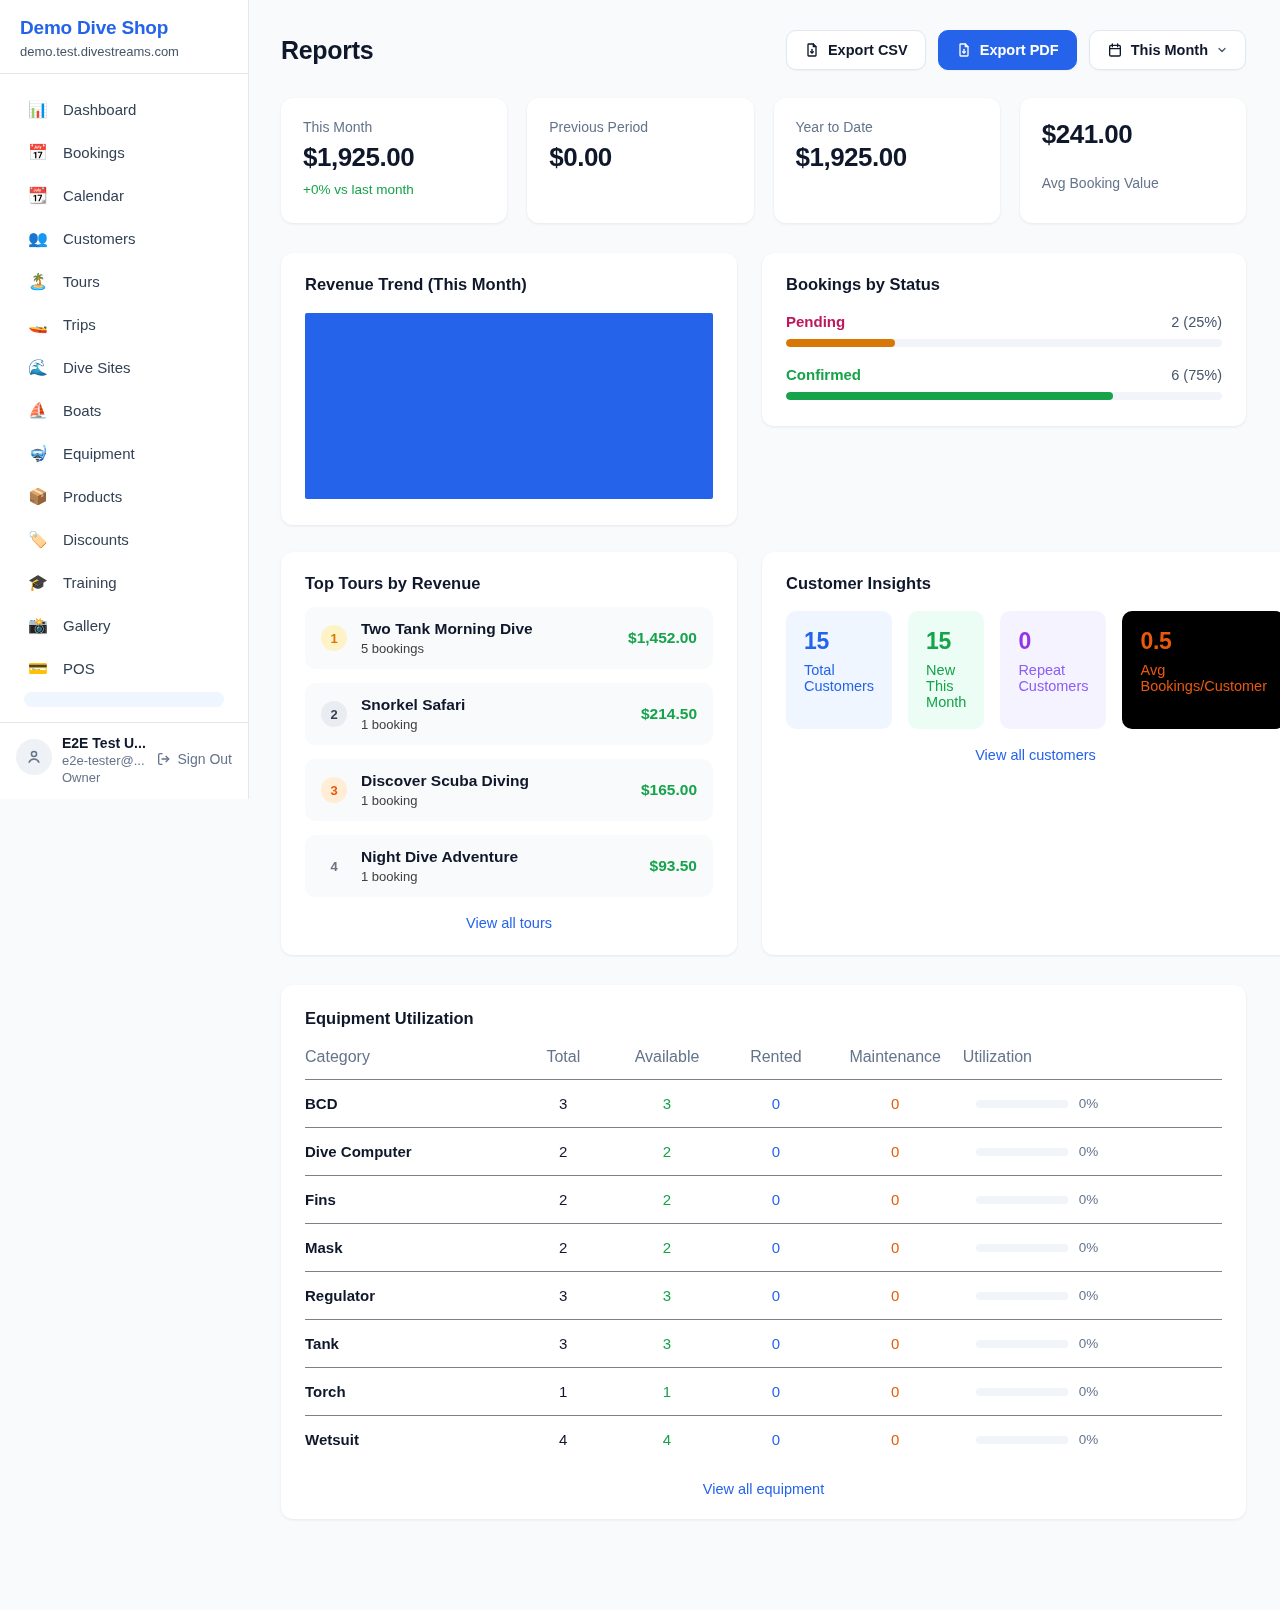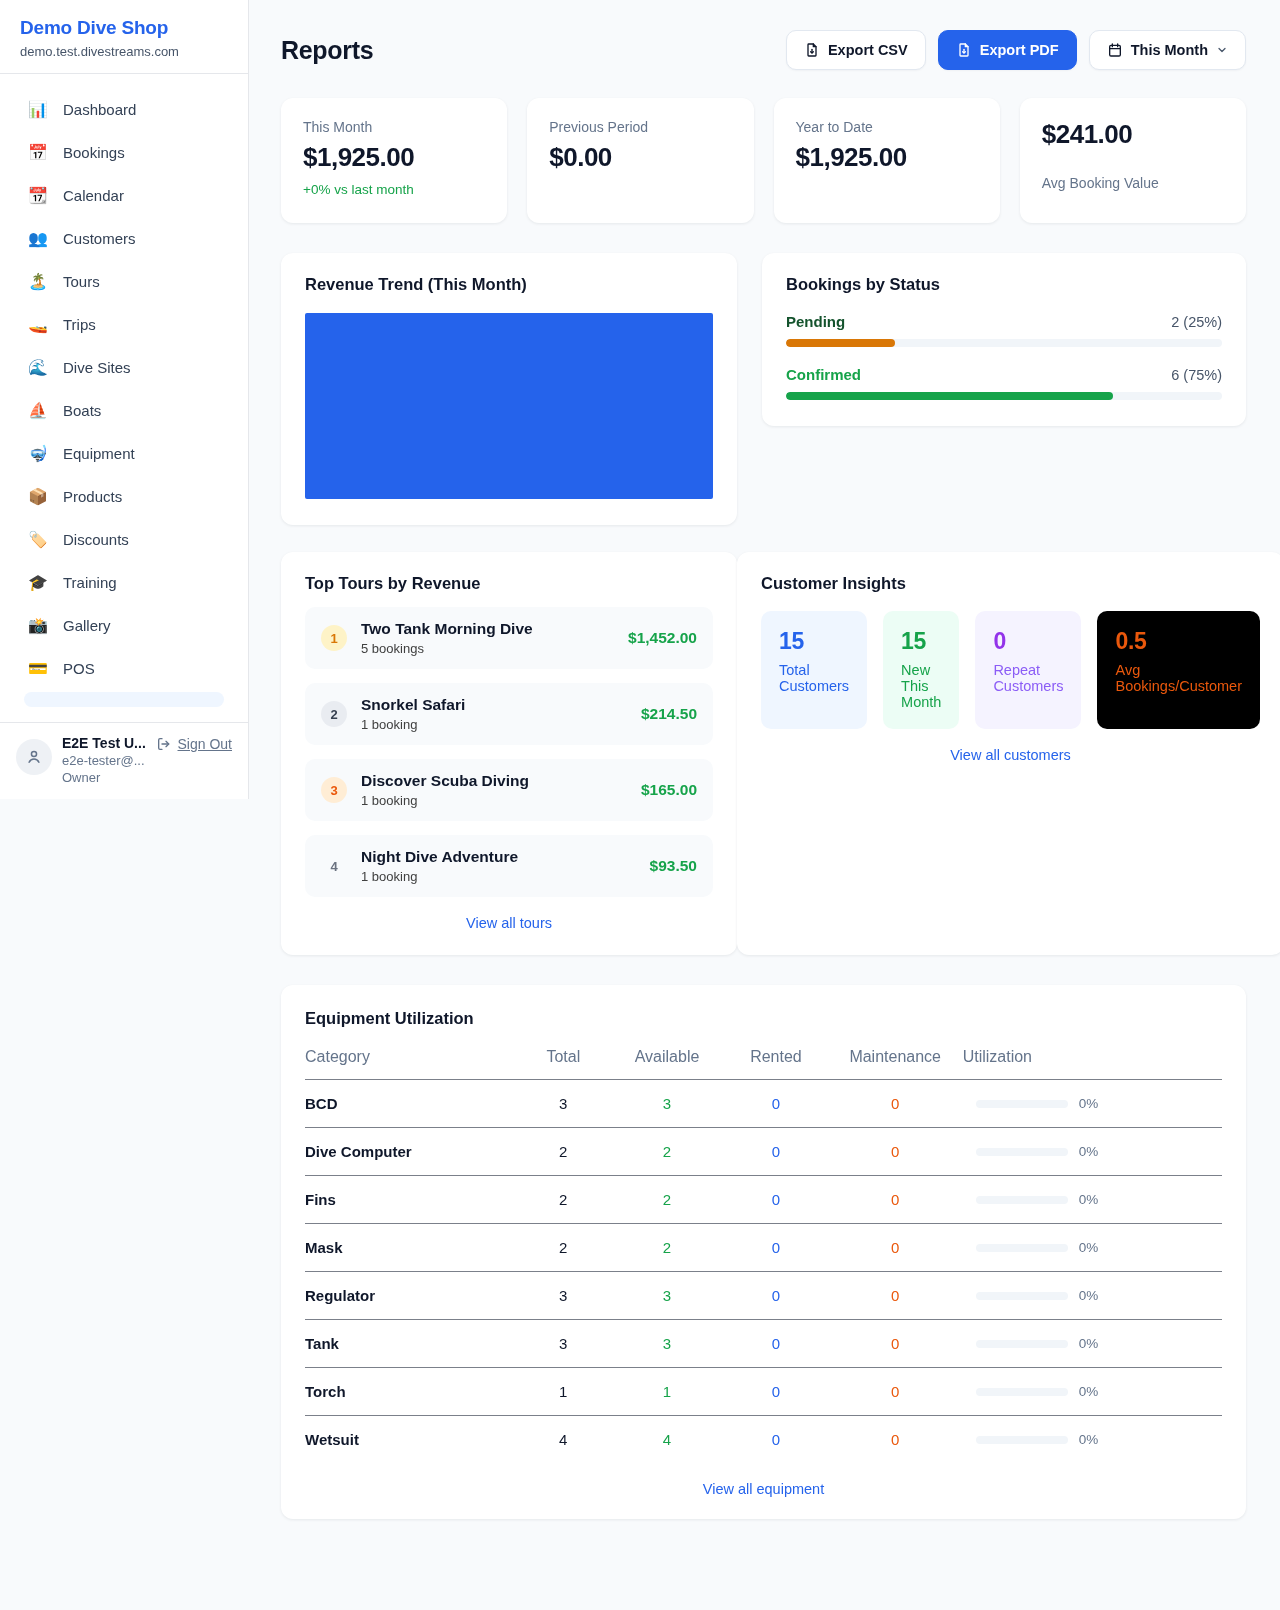--- a/index.html
+++ b/index.html
@@ -32,21 +32,21 @@
     border-top:1px solid #E5E7EB; padding:12px 16px 14px 16px;
     display:flex; align-items:flex-start; gap:10px;
   }
   .avatar {
     width:36px; height:36px; border-radius:50%; background:#EEF1F5;
     display:flex; align-items:center; justify-content:center; flex:0 0 auto; margin-top:4px;
   }
   .user-info { min-width:0; flex:1; }
   .user-name { font-size:14px; font-weight:700; color:#0F172A; white-space:nowrap; }
   .user-email, .user-role { font-size:13px; color:#64748B; margin-top:2px; white-space:nowrap; }
-  .signout { display:flex; align-items:center; gap:6px; color:#64748B; font-size:14px; cursor:pointer; margin-top:1px; flex:0 0 auto;text-decoration:underline; }
+  .signout { display:flex; align-items:center; gap:6px; color:#64748B; font-size:14px; cursor:pointer; margin-top:16px; flex:0 0 auto; }
   
   .main { margin-left:249px; padding:30px 34px 0 32px; }
   .page-header { display:flex; justify-content:space-between; align-items:center; margin-bottom:28px; }
   .page-title { font-size:25px; font-weight:800; letter-spacing:-0.3px; }
   .header-actions { display:flex; gap:12px; }
   .btn {
     display:flex; align-items:center; gap:8px; height:40px; padding:16px 17px;
     border-radius:10px; font-size:14.5px; font-weight:600; cursor:pointer;
     border:1px solid #E2E8F0; background:#fff; color:#0F172A;
     box-shadow:0 1px 2px rgba(15,23,42,0.04);
@@ -59,29 +59,29 @@
   
   .stats { display:grid; grid-template-columns:repeat(4,1fr); gap:20px; margin-bottom:30px; }
   .stat-card { padding:21px 22px; height:125px; }
   .stat-label { font-size:14px; color:#64748B; }
   .stat-value { font-size:26px; font-weight:800; letter-spacing:-0.5px; margin-top:7px; }
   .stat-delta { font-size:13.5px; color:#16A34A; margin-top:9px; }
   .stat-card.flip .stat-value { margin-top:0; }
   .stat-card.flip .stat-label { margin-top:25px; }
   
   .row2 { display:grid; grid-template-columns:456px 1fr; gap:25px; align-items:start; margin-bottom:27px; }
-  .row3 { display:grid; grid-template-columns:456px 1fr; align-items:stretch; margin-bottom:30px; }
+  .row3 { display:grid; grid-template-columns:456px 1fr; gap:25px; align-items:stretch; margin-bottom:30px; }
   .card-title { font-size:16.5px; font-weight:700; }
   .revenue-card { padding:22px 24px 26px 24px; }
   .chart-block { margin-top:19px; height:186px; background:#2563EB; border-radius:2px; }
   .status-card { padding:22px 24px 26px 24px; }
   .status-row { margin-top:19px; }
   .status-line { display:flex; justify-content:space-between; align-items:center; }
   .status-name { font-size:15px; font-weight:700; }
-  .status-name.pending { color:#14532d; }
+  .status-name.pending { color:#be185d; }
   .status-name.confirmed { color:#16A34A; }
   .status-count { font-size:14.5px; color:#475569; }
   .track { margin-top:9px; height:8px; border-radius:999px; background:#F1F5F9; overflow:hidden; }
   .fill { height:100%; border-radius:999px; }
   .fill.pending { background:#D97706; }
   .fill.confirmed { background:#16A34A; }
   
   .tours-card { padding:22px 24px 24px 24px; }
   .tour-row {
     display:flex; align-items:center; gap:14px; background:#F8FAFC;

